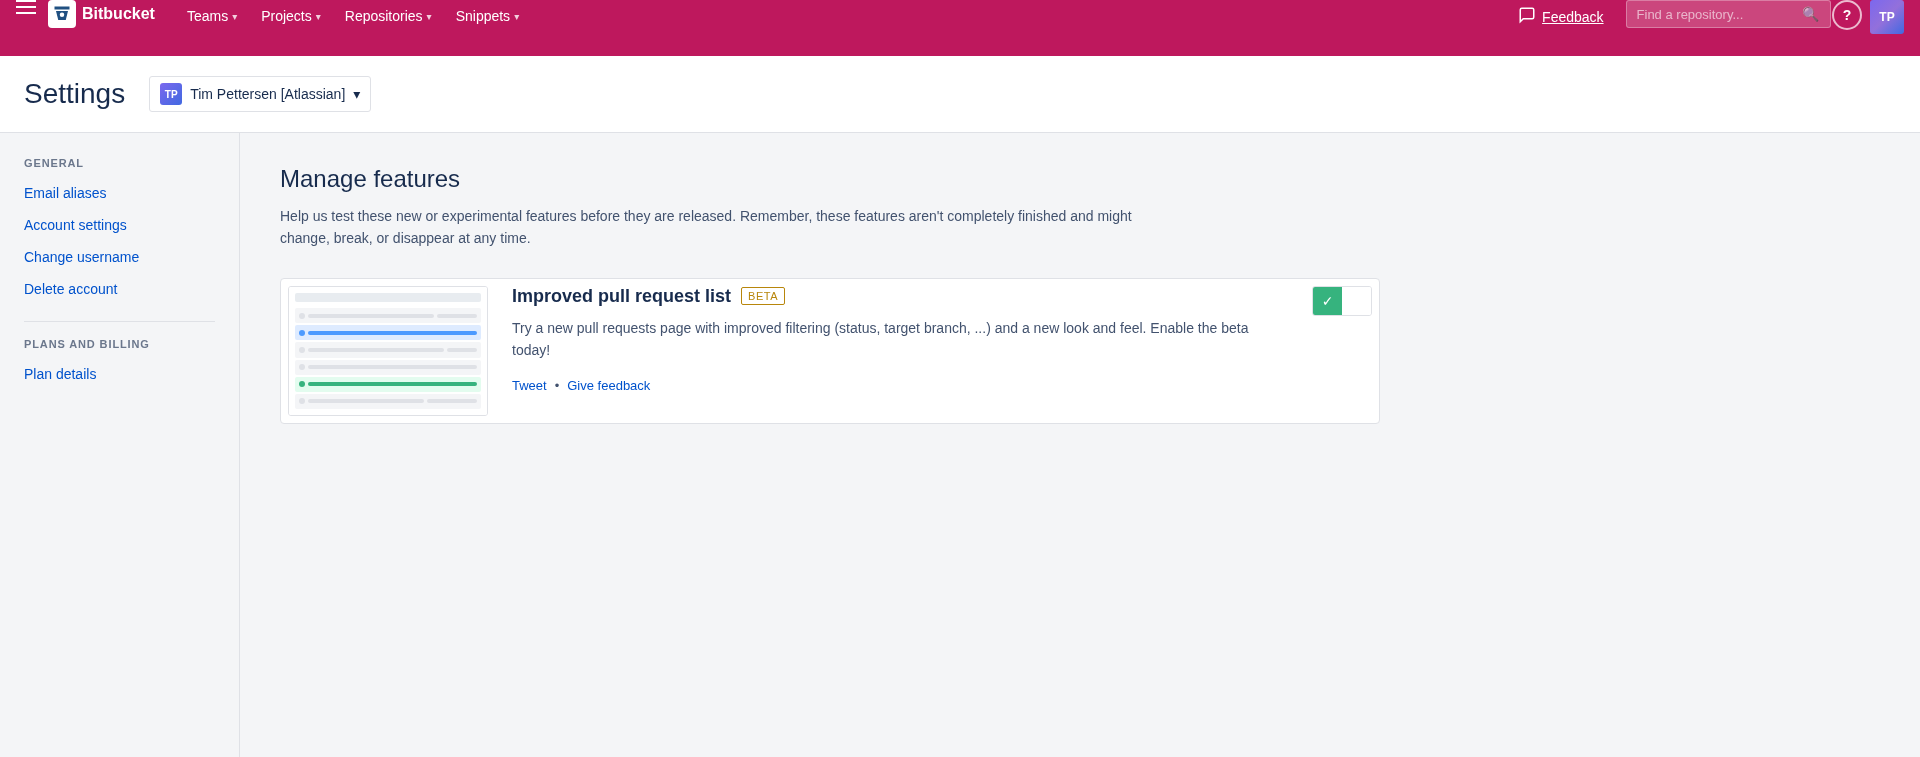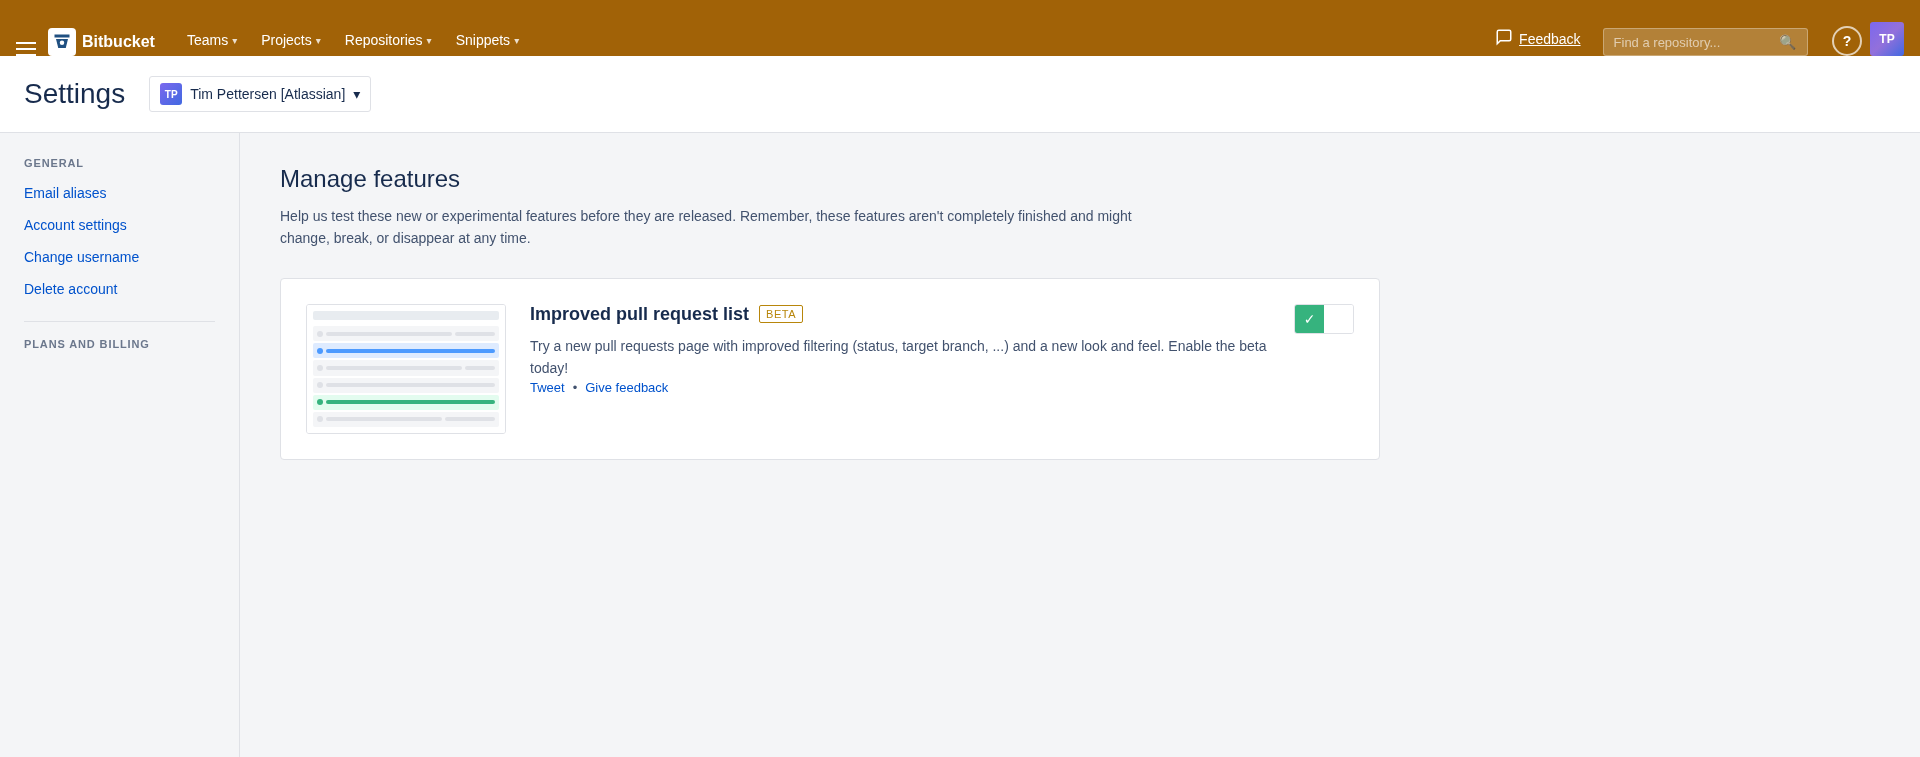--- a/index.html
+++ b/index.html
@@ -1,23 +1,23 @@
 <!DOCTYPE html>
 <html><head>
   <meta charset="utf-8">
   <style>
     * { box-sizing: border-box; margin: 0; padding: 0; }
     body { font-family: -apple-system, BlinkMacSystemFont, 'Segoe UI', Arial, sans-serif; background: #f4f5f7; color: #172b4d; font-size: 14px; }
 
     
     .navbar {
-      background: #a16207;
+      background: #be185d;
       height: 56px;
       display: flex;
-      align-items: flex-end;
+      align-items: flex-start;
       padding: 0 16px;
       gap: 0;
     }
     .navbar-hamburger {
       color: #fff;
       font-size: 18px;
       margin-right: 12px;
       cursor: pointer;
       display: flex;
       flex-direction: column;
@@ -71,21 +71,21 @@
     }
     .feedback-icon { font-size: 16px; }
     .search-box {
       display: flex;
       align-items: center;
       background: rgba(255,255,255,0.2);
       border: 1px solid rgba(255,255,255,0.3);
       border-radius: 3px;
       padding: 5px 10px;
       gap: 6px;
-      margin-right: 24px;
+      margin-right: 1px;
     }
     .search-input {
       background: transparent;
       border: none;
       outline: none;
       color: rgba(255,255,255,0.8);
       font-size: 13px;
       width: 160px;
     }
     .search-input::placeholder { color: rgba(255,255,255,0.6); }
@@ -204,21 +204,21 @@
       line-height: 1.6;
       margin-bottom: 28px;
       max-width: 900px;
     }
 
     
     .feature-card {
       background: #fff;
       border: 1px solid #dfe1e6;
       border-radius: 4px;
-      padding: 25px;
+      padding: 7px;
       display: flex;
       align-items: flex-start;
       gap: 24px;
       max-width: 1100px;
     }
     .feature-preview {
       width: 200px;
       min-width: 200px;
       height: 130px;
       border: 1px solid #dfe1e6;
@@ -279,21 +279,21 @@
       font-size: 11px;
       font-weight: 400;
       padding: 2px 6px;
       border-radius: 2px;
       letter-spacing: 0.05em;
     }
     .feature-desc {
       font-size: 14px;
       color: #42526e;
       line-height: 1.6;
-      margin-bottom: 0;
+      margin-bottom: 16px;
     }
     .feature-links {
       font-size: 13px;
       color: #42526e;
       display: flex;
       align-items: center;
       gap: 8px;
     }
     .feature-link {
       color: #0052cc;
@@ -416,20 +416,21 @@
     <div>
       <div class="sidebar-section-title">GENERAL</div>
       <a class="sidebar-link">Email aliases</a>
       <a class="sidebar-link">Account settings</a>
       <a class="sidebar-link">Change username</a>
       <a class="sidebar-link">Delete account</a>
     </div>
     <hr class="sidebar-divider">
     <div>
       <div class="sidebar-section-title">PLANS AND BILLING</div>
+      <a class="sidebar-link">Plan details</a>
     </div>
   </aside>
 
   <main class="page-content">
     <h2 class="page-heading">Manage features</h2>
     <p class="page-description">Help us test these new or experimental features before they are released. Remember, these features aren't completely finished and might change, break, or disappear at any time.</p>
 
     <div class="feature-card">
 
       <div class="feature-preview">

